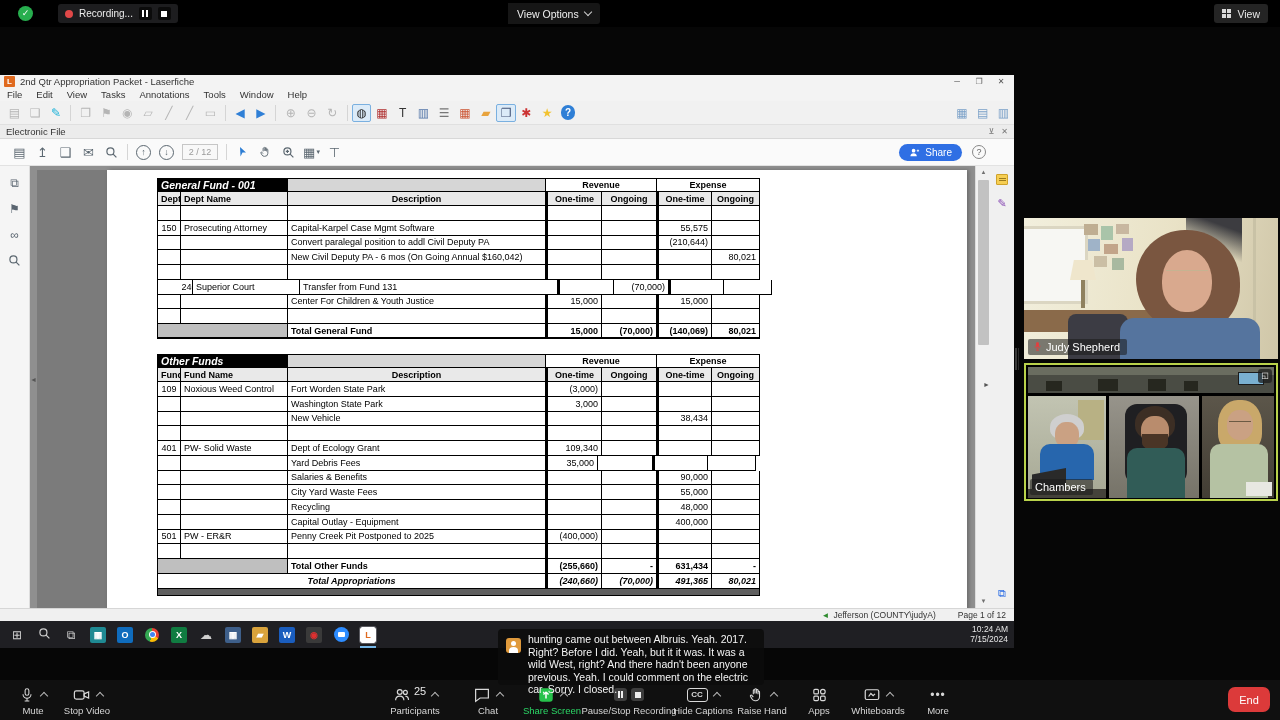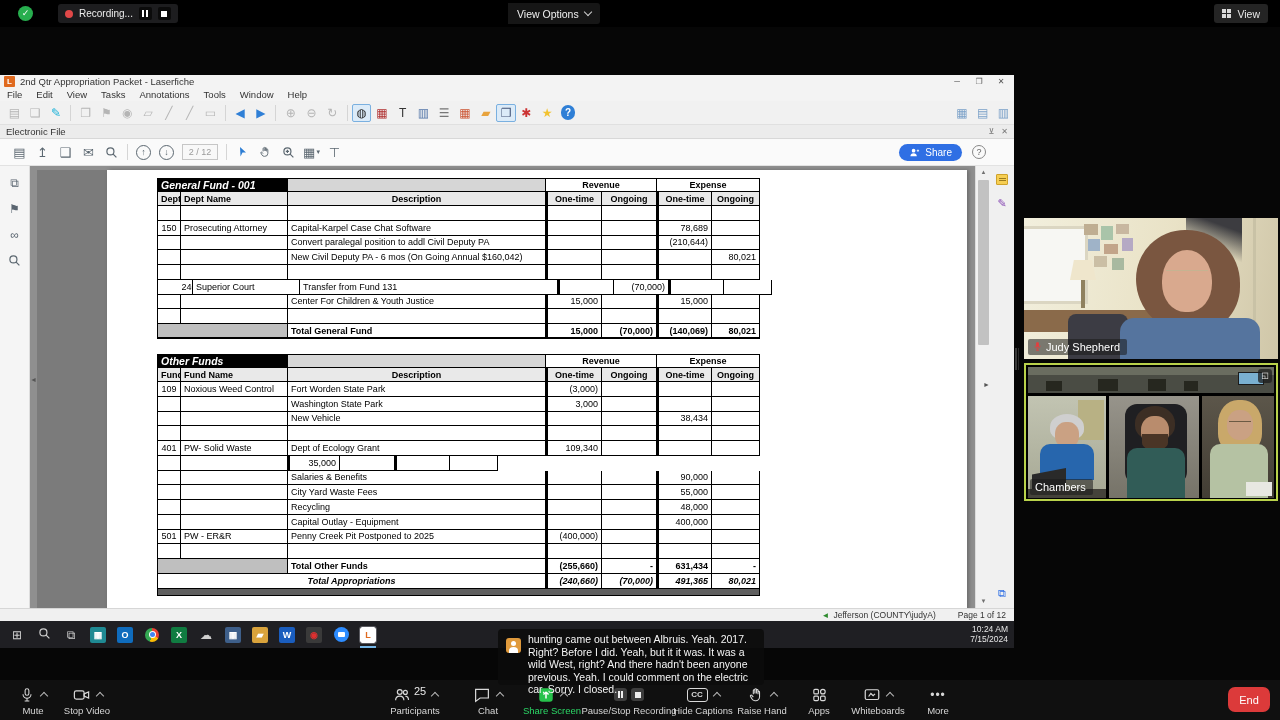--- a/index.html
+++ b/index.html
@@ -352,24 +352,24 @@
                 <div class="tc " style="width: 107px;"></div>
                 <div class="tc " style="width: 258px;"></div>
                 <div class="tc num bl2" style="width: 56px;"></div>
                 <div class="tc num" style="width: 55px;"></div>
                 <div class="tc num bl2" style="width: 55px;"></div>
                 <div class="tc num br2" style="width: 48px;"></div>
               </div>
               <div class="trow" style="height: 14.75px;">
                 <div class="tc ctr first" style="width: 24px;">150</div>
                 <div class="tc " style="width: 107px;">Prosecuting Attorney</div>
-                <div class="tc " style="width: 258px;">Capital-Karpel Case Chat Software</div>
-                <div class="tc num bl2" style="width: 56px;"></div>
-                <div class="tc num" style="width: 55px;"></div>
-                <div class="tc num bl2" style="width: 55px;">78,689</div>
+                <div class="tc " style="width: 258px;">Capital-Karpel Case Mgmt Software</div>
+                <div class="tc num bl2" style="width: 56px;"></div>
+                <div class="tc num" style="width: 55px;"></div>
+                <div class="tc num bl2" style="width: 55px;">55,575</div>
                 <div class="tc num br2" style="width: 48px;"></div>
               </div>
               <div class="trow" style="height: 14.75px;">
                 <div class="tc ctr first" style="width: 24px;"></div>
                 <div class="tc " style="width: 107px;"></div>
                 <div class="tc " style="width: 258px;">Convert paralegal position to addl Civil Deputy PA</div>
                 <div class="tc num bl2" style="width: 56px;"></div>
                 <div class="tc num" style="width: 55px;"></div>
                 <div class="tc num bl2" style="width: 55px;">(210,644)</div>
                 <div class="tc num br2" style="width: 48px;"></div>
@@ -485,20 +485,21 @@
                 <div class="tc " style="width: 107px;">PW- Solid Waste</div>
                 <div class="tc " style="width: 258px;">Dept of Ecology Grant</div>
                 <div class="tc num bl2" style="width: 56px;">109,340</div>
                 <div class="tc num" style="width: 55px;"></div>
                 <div class="tc num bl2" style="width: 55px;"></div>
                 <div class="tc num br2" style="width: 48px;"></div>
               </div>
               <div class="trow" style="height: 14.75px;">
                 <div class="tc ctr first" style="width: 24px;"></div>
                 <div class="tc " style="width: 107px;"></div>
+                <div class="tc " style="width: 258px;">Yard Debris Fees</div>
                 <div class="tc num bl2" style="width: 52px;">35,000</div>
                 <div class="tc num" style="width: 55px;"></div>
                 <div class="tc num bl2" style="width: 55px;"></div>
                 <div class="tc num br2" style="width: 48px;"></div>
               </div>
               <div class="trow" style="height: 14.75px;">
                 <div class="tc ctr first" style="width: 24px;"></div>
                 <div class="tc " style="width: 107px;"></div>
                 <div class="tc " style="width: 258px;">Salaries &amp; Benefits</div>
                 <div class="tc num bl2" style="width: 56px;"></div>

